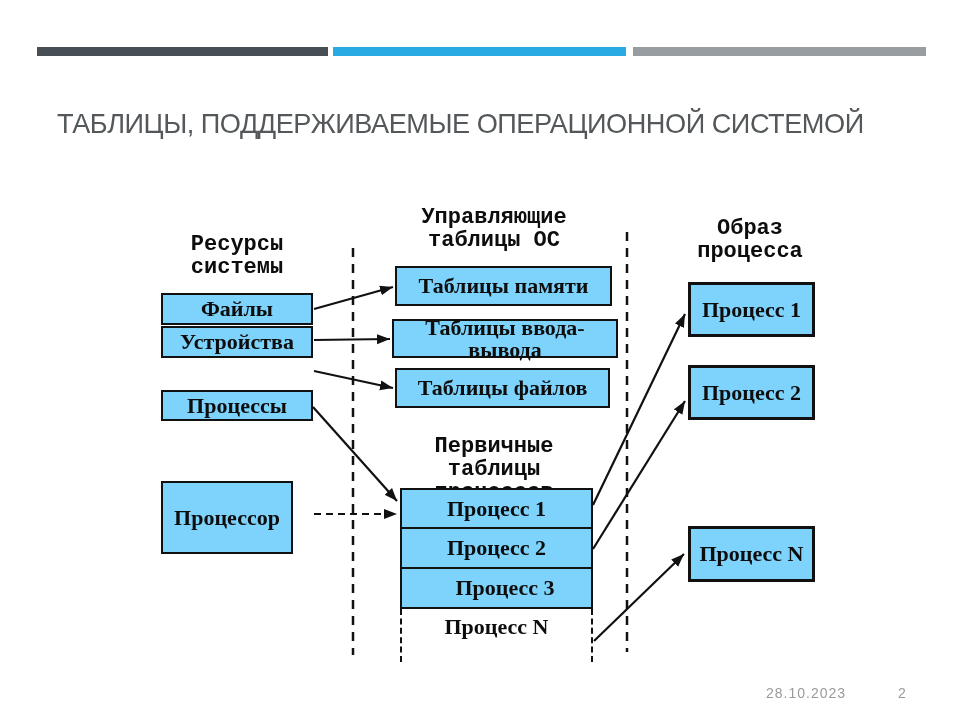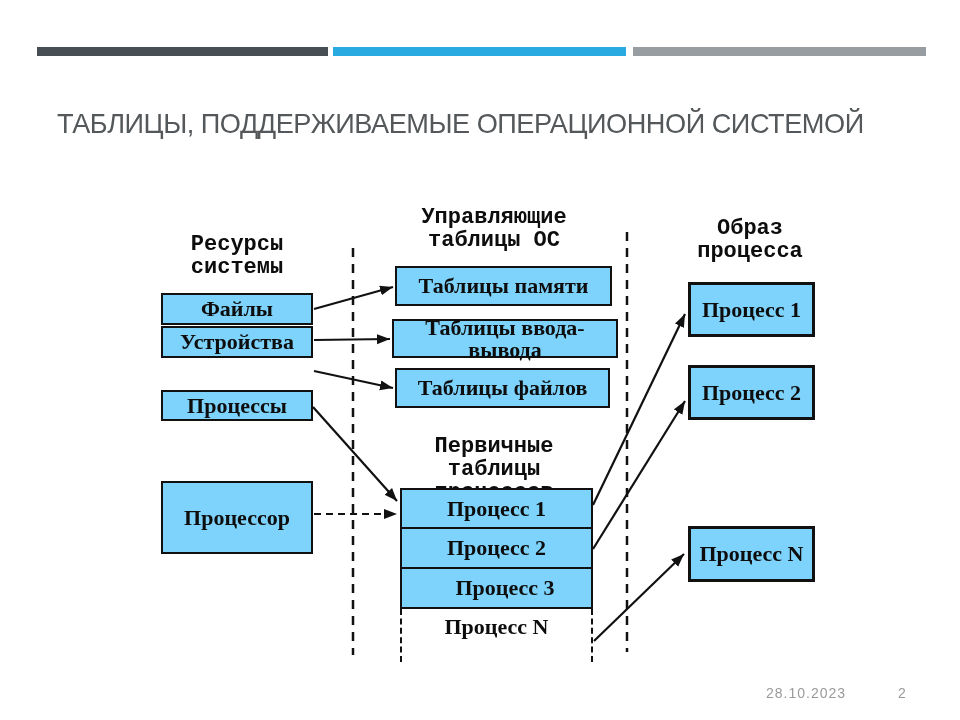--- a/index.html
+++ b/index.html
@@ -88,21 +88,21 @@
 
   <div class="dg lbl" style="left:394px; top:435px; width:200px;">
     <div>Первичные таблицы</div>
     <div>процессов</div>
   </div>
 
   <div class="box row" style="left:161px; top:293px; width:152px; height:32px;">Файлы</div>
   <div class="box row" style="left:161px; top:326px; width:152px; height:32px;">Устройства</div>
   <div class="box row" style="left:161px; top:390px; width:152px; height:31px;">Процессы</div>
 
-  <div class="box" style="left:161px; top:481px; width:152px; height:73px;">Процессор</div>
+  <div class="box" style="left:161px; top:481px; width:132px; height:73px;">Процессор</div>
 
   <div class="box" style="left:395px; top:266px; width:217px; height:40px;">Таблицы памяти</div>
   <div class="box" style="left:392px; top:319px; width:226px; height:39px;">Таблицы ввода-вывода</div>
   <div class="box" style="left:395px; top:368px; width:215px; height:40px;">Таблицы файлов</div>
 
   <div class="box row" style="left:400px; top:488px; width:193px; height:41px;">Процесс 1</div>
   <div class="box row" style="left:400px; top:527px; width:193px; height:42px;">Процесс 2</div>
   <div class="box row" style="left:400px; top:567px; width:193px; height:42px;padding-left:17px;">Процесс 3</div>
   <div class="box pn-row" style="left:400px; top:609px; width:193px; height:53px;">Процесс N</div>
 

